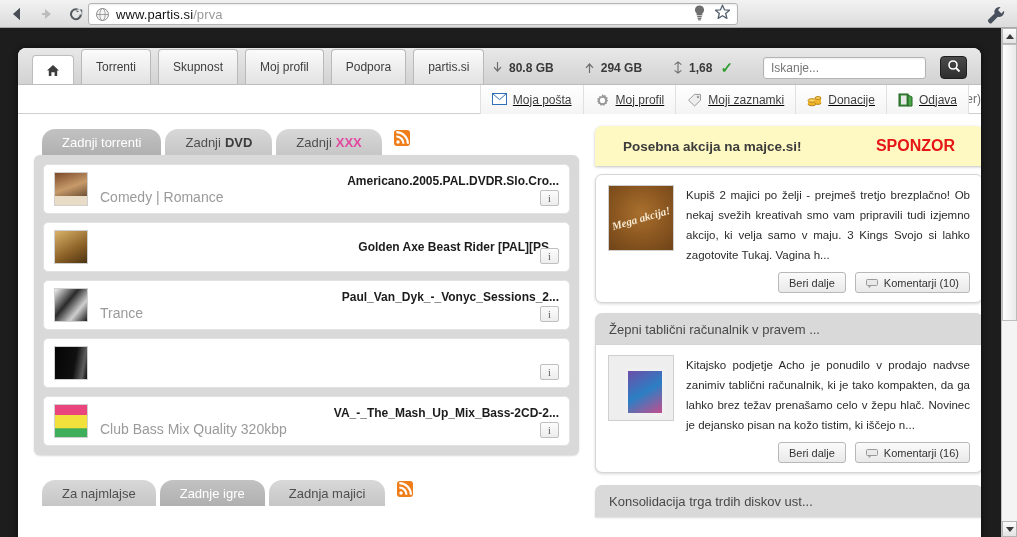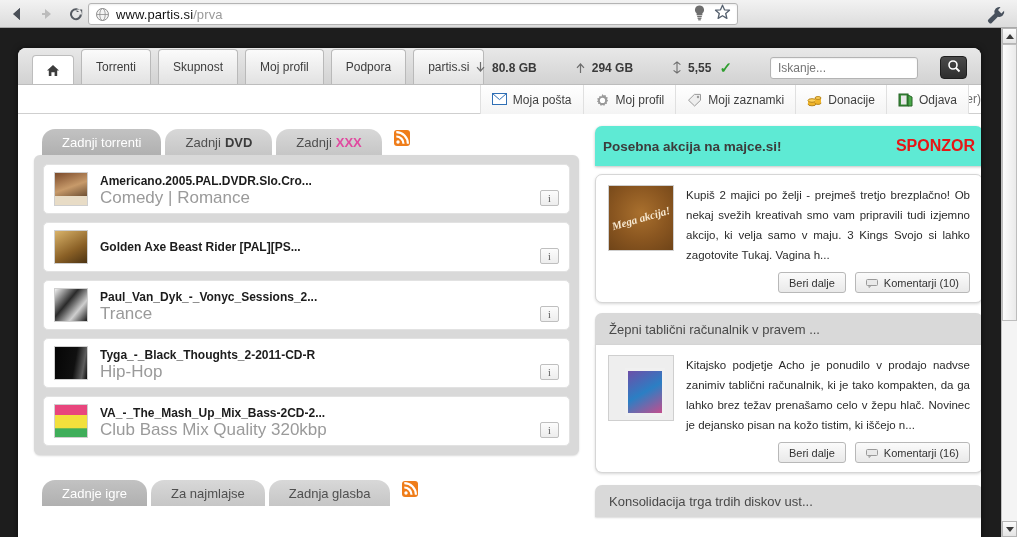--- a/index.html
+++ b/index.html
@@ -88,46 +88,46 @@
   }
   .nav-tab.active {
     background: #ffffff; color: #222; height: 29px;
     border-color: #bdbdbd; position: relative; z-index: 2;
     padding: 0 13px;
   }
   .home-glyph { width: 14px; height: 13px; display: block; }
 
   #stats {
     position: absolute; right: 14px; bottom: 5px;
-    display: flex; align-items: center; gap: 16px;
+    display: flex; align-items: center; gap: 8px;
   }
   .stat { display: flex; align-items: center; gap: 6px; margin-right: 22px; font-size: 12px; font-weight: bold; color: #3a3a3a; }
   .stat .ar { width: 11px; height: 13px; }
   .check { color: #2f9e2f; font-size: 15px; font-weight: bold; margin-left: 2px; }
   #search-input {
-    width: 148px; height: 22px; border: 1px solid #b3b3b3; border-radius: 3px;
+    width: 163px; height: 22px; border: 1px solid #b3b3b3; border-radius: 3px;
     background: #fff; font-size: 12px; color: #6f6f6f; padding: 0 7px;
     font-family: "Liberation Sans", sans-serif;
     box-shadow: inset 0 1px 2px rgba(0,0,0,.07);
   }
   #search-btn {
     width: 27px; height: 23px; margin-left: 6px; border-radius: 4px;
     background: linear-gradient(#4a4a4a,#2e2e2e); border: 1px solid #1f1f1f;
     display: flex; align-items: center; justify-content: center;
   }
 
   
   #userbar {
     position: relative; height: 29px; background: #ffffff;
     border-bottom: 1px solid #cfcfcf;
     display: flex; align-items: center; padding-left: 14px; justify-content: flex-end;
   }
   #greeting { display: flex; align-items: center; gap: 9px; font-size: 12px; color: #444; }
   #greet-sub { color: #6c6c6c; margin-left: 28px; }
-  #usermenu { position: absolute; right: 12px; top: 0; height: 29px; display: flex; align-items: stretch; }
+  #usermenu { position: absolute; right: 12px; top: 0; height: 29px; display: flex; align-items: stretch; text-decoration: underline; }
   .umenu-item {
     display: flex; align-items: center; gap: 6px; padding: 0 11px;
     font-size: 12px; color: #3f3f3f; border-left: 1px solid #e0e0e0;
     background: linear-gradient(#ffffff,#f4f4f4);
   }
   .umenu-item:last-child { border-right: 1px solid #e0e0e0; }
   .umenu-item .ico { width: 15px; height: 14px; display: block; }
 
   
   #content {
@@ -162,34 +162,34 @@
     height: 50px; margin-bottom: 8px; display: flex; align-items: center;
     padding: 0 10px; position: relative;
   }
   .trow:last-child { margin-bottom: 0; }
   .thumb {
     width: 34px; height: 34px; flex: 0 0 34px; border: 1px solid #cfcfcf;
     background: #ddd; overflow: hidden; margin-right: 12px;
   }
   .thumb > div { width: 100%; height: 100%; }
   .tmeta { flex: 1 1 auto; min-width: 0; }
-  .ttitle { font-size: 12px; font-weight: bold; color: #1c1c1c; white-space: nowrap; overflow: hidden; line-height: 15px; }
-  .tsub { font-size: 17px; color: #9a9a9a; line-height: 15px; margin-top: 1px; }
+  .ttitle { font-size: 12px; font-weight: bold; color: #1c1c1c; white-space: nowrap; overflow: hidden; line-height: 15px; text-align: right; }
+  .tsub { font-size: 14px; color: #9a9a9a; line-height: 15px; margin-top: 1px; }
   .info-btn {
     position: absolute; right: 10px; bottom: 7px;
     width: 19px; height: 16px; border: 1px solid #bfbfbf; border-radius: 2px;
     background: linear-gradient(#fcfcfc,#ededed);
     display: flex; align-items: center; justify-content: center;
     font-size: 10px; color: #555; font-family: "Liberation Serif", serif;
   }
 
   
   .sponsor-bar {
-    height: 40px; background: #5eead4; border-radius: 7px 7px 0 0;
-    display: flex; align-items: center; padding: 0 8px;
+    height: 40px; background: #fef9c3; border-radius: 7px 7px 0 0;
+    display: flex; align-items: center; padding: 0 28px;
     box-shadow: 0 1px 3px rgba(0,0,0,.25);
   }
   .sponsor-title { font-size: 13.5px; font-weight: bold; color: #3c3c3c; }
   .sponsor-tag { margin-left: auto; font-size: 16px; font-weight: bold; color: #e61616; }
 
   .news-card {
     background: #ffffff; border: 1px solid #d6d6d6; border-radius: 7px;
     margin-top: 8px; padding: 10px 12px 9px 12px;
     box-shadow: 0 1px 3px rgba(0,0,0,.16);
   }
@@ -338,21 +338,21 @@
               </svg>
           </span>
           <span>294 GB</span>
         </div>
         <div class="stat">
           <span class="ar">
             <svg width="12" height="13" viewBox="0 0 12 13">
                 <path d="M6 1 L6 12 M2.6 3.6 L6 1 L9.4 3.6 M2.6 9.4 L6 12 L9.4 9.4" fill="none" stroke="#6d6d6d" stroke-width="1.1"></path>
               </svg>
           </span>
-          <span>5,55</span>
+          <span>1,68</span>
           <span class="check">✓</span>
         </div>
         <input id="search-input" type="text" placeholder="Iskanje..." style="">
         <div id="search-btn">
           <span>
             <svg width="14" height="14" viewBox="0 0 14 14">
                 <circle cx="6" cy="6" r="4" fill="none" stroke="#fff" stroke-width="1.6"></circle>
                 <line x1="9" y1="9" x2="12.5" y2="12.5" stroke="#fff" stroke-width="1.8"></line>
               </svg>
           </span>
@@ -481,48 +481,44 @@
               <div class="ttitle">Paul_Van_Dyk_-_Vonyc_Sessions_2...</div>
               <div class="tsub">Trance</div>
             </div>
             <div class="info-btn">i</div>
           </div>
 
           <div class="trow">
             <div class="thumb">
                 <div class="th-tyga"></div>
               </div>
-            <div class="tmeta">
-              <div class="ttitle">Tyga_-_Black_Thoughts_2-2011-CD-R</div>
-              <div class="tsub">Hip-Hop</div>
-            </div>
             <div class="info-btn">i</div>
           </div>
 
           <div class="trow">
             <div class="thumb">
                 <div class="th-va"></div>
               </div>
             <div class="tmeta">
               <div class="ttitle">VA_-_The_Mash_Up_Mix_Bass-2CD-2...</div>
               <div class="tsub">Club Bass Mix Quality 320kbp</div>
             </div>
             <div class="info-btn">i</div>
           </div>
         </div>
 
         <div class="tabstrip" style="margin-top:22px">
+          <div class="wtab">
+            <span>Za najmlajse</span>
+          </div>
           <div class="wtab active">
             <span>Zadnje igre</span>
           </div>
           <div class="wtab">
-            <span>Za najmlajse</span>
-          </div>
-          <div class="wtab">
-            <span>Zadnja glasba</span>
+            <span>Zadnja majici</span>
           </div>
           <div class="rss-icon">
             <svg width="16" height="16" viewBox="0 0 16 16">
                 <circle cx="4" cy="12" r="1.7" fill="#fff"></circle>
                 <path d="M2.3 7.6 a6.1 6.1 0 0 1 6.1 6.1 h2.2 a8.3 8.3 0 0 0-8.3-8.3 z" fill="#fff"></path>
                 <path d="M2.3 3.2 a10.5 10.5 0 0 1 10.5 10.5 h2.2 a12.7 12.7 0 0 0-12.7-12.7 z" fill="#fff"></path>
               </svg>
           </div>
         </div>
       </div>

